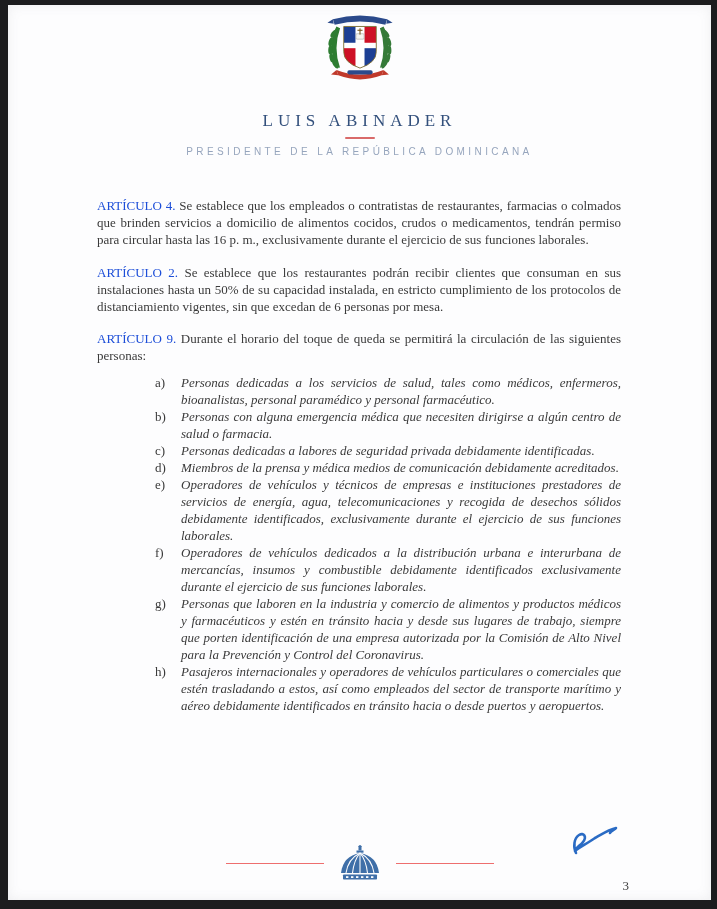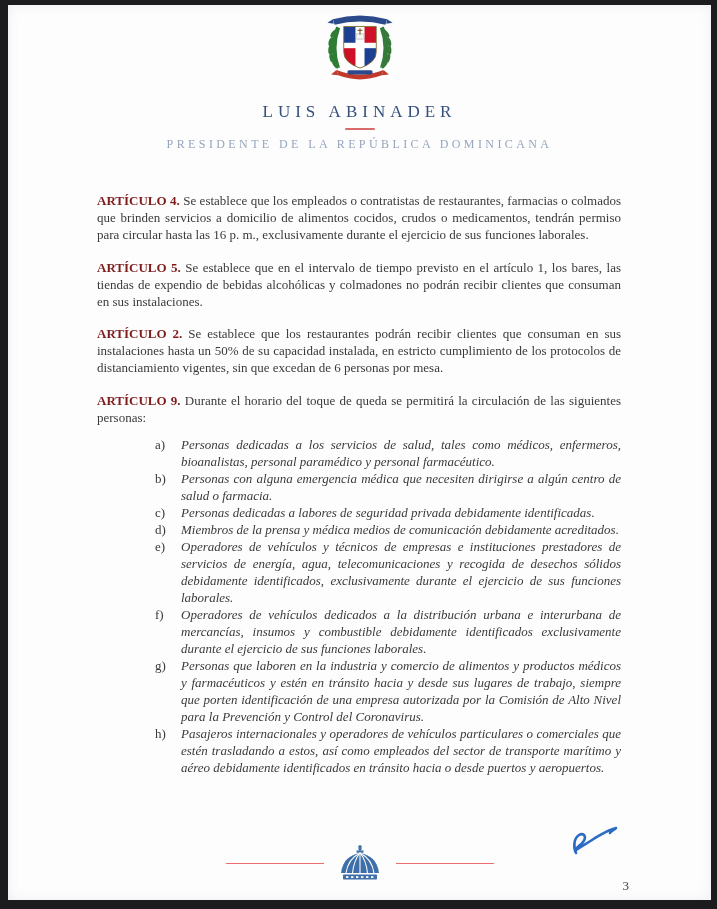--- a/index.html
+++ b/index.html
@@ -11,43 +11,43 @@
   }
   .page{
     position:absolute;top:5px;left:8px;right:6px;bottom:9px;
     background:#fdfdfe;
     box-shadow:inset 0 0 12px rgba(120,120,130,0.12);
   }
   
   .letterhead{ text-align:center; padding-top:7px; }
   .crest{ display:inline-block; width:92px; height:76px; }
   .president-name{
-    margin-top:10px;
+    margin-top:19px;
     font-family:"Liberation Serif", serif;
     font-size:17px; letter-spacing:5px;
     color:#33507c; font-weight:400;
   }
   .name-divider{
     width:30px;height:2px;background:#d96a6a;
     margin:6px auto 7px auto;border-radius:1px;
   }
   .president-subtitle{
-    font-family:Liberation Serif, serif;
-    font-size:12px; letter-spacing:3.4px;
+    font-family:Liberation Sans, sans-serif;
+    font-size:10px; letter-spacing:3.4px;
     color:#96a5bd; font-weight:400;
   }
   
   .doc-body{
     margin:41px 90px 0 89px;
     color:#3a3a3a;
     font-size:13px; line-height:16.9px;
   }
   .article{ text-align:justify; margin:0 0 16px 0; }
   .article.tight{ margin-bottom:9px; }
-  .article-label{ font-weight:bold; color:#7f1d1d;margin-top:43px; }
+  .article-label{ font-weight:normal; color:#1d4ed8;margin-top:43px; }
   .permit-list{ margin-left:58px; }
   .list-item{ display:flex; line-height:17px; }
   .list-marker{ flex:0 0 26px; }
   .list-text{ flex:1; text-align:justify;font-style:italic; }
   
   .signature{
     position:absolute; left:562px; top:818px; width:52px; height:38px;
   }
   .footer-band{
     position:absolute; left:0; right:0; bottom:16px;
@@ -118,21 +118,20 @@
 
     <div class="president-name">LUIS ABINADER</div>
     <div class="name-divider"></div>
     <div class="president-subtitle">PRESIDENTE DE LA REPÚBLICA DOMINICANA</div>
   </div>
 
   <div class="doc-body">
 
     <p class="article"><span class="article-label">ARTÍCULO 4.</span> <span>Se establece que los empleados o contratistas de restaurantes, farmacias o colmados que brinden servicios a domicilio de alimentos cocidos, crudos o medicamentos, tendrán permiso para circular hasta las 16 p. m., exclusivamente durante el ejercicio de sus funciones laborales.</span></p>
 
-    <p class="article"><span class="article-label">ARTÍCULO 5.</span> <span>Se establece que en el intervalo de tiempo previsto en el artículo 1, los bares, las tiendas de expendio de bebidas alcohólicas y colmadones no podrán recibir clientes que consuman en sus instalaciones.</span></p>
 
     <p class="article"><span class="article-label">ARTÍCULO 2.</span> <span>Se establece que los restaurantes podrán recibir clientes que consuman en sus instalaciones hasta un 50% de su capacidad instalada, en estricto cumplimiento de los protocolos de distanciamiento vigentes, sin que excedan de 6 personas por mesa.</span></p>
 
     <p class="article tight"><span class="article-label">ARTÍCULO 9.</span> <span>Durante el horario del toque de queda se permitirá la circulación de las siguientes personas:</span></p>
 
     <div class="permit-list">
       <div class="list-item">
         <span class="list-marker">a)</span>
         <span class="list-text">Personas dedicadas a los servicios de salud, tales como médicos, enfermeros, bioanalistas, personal paramédico y personal farmacéutico.</span>
       </div>

